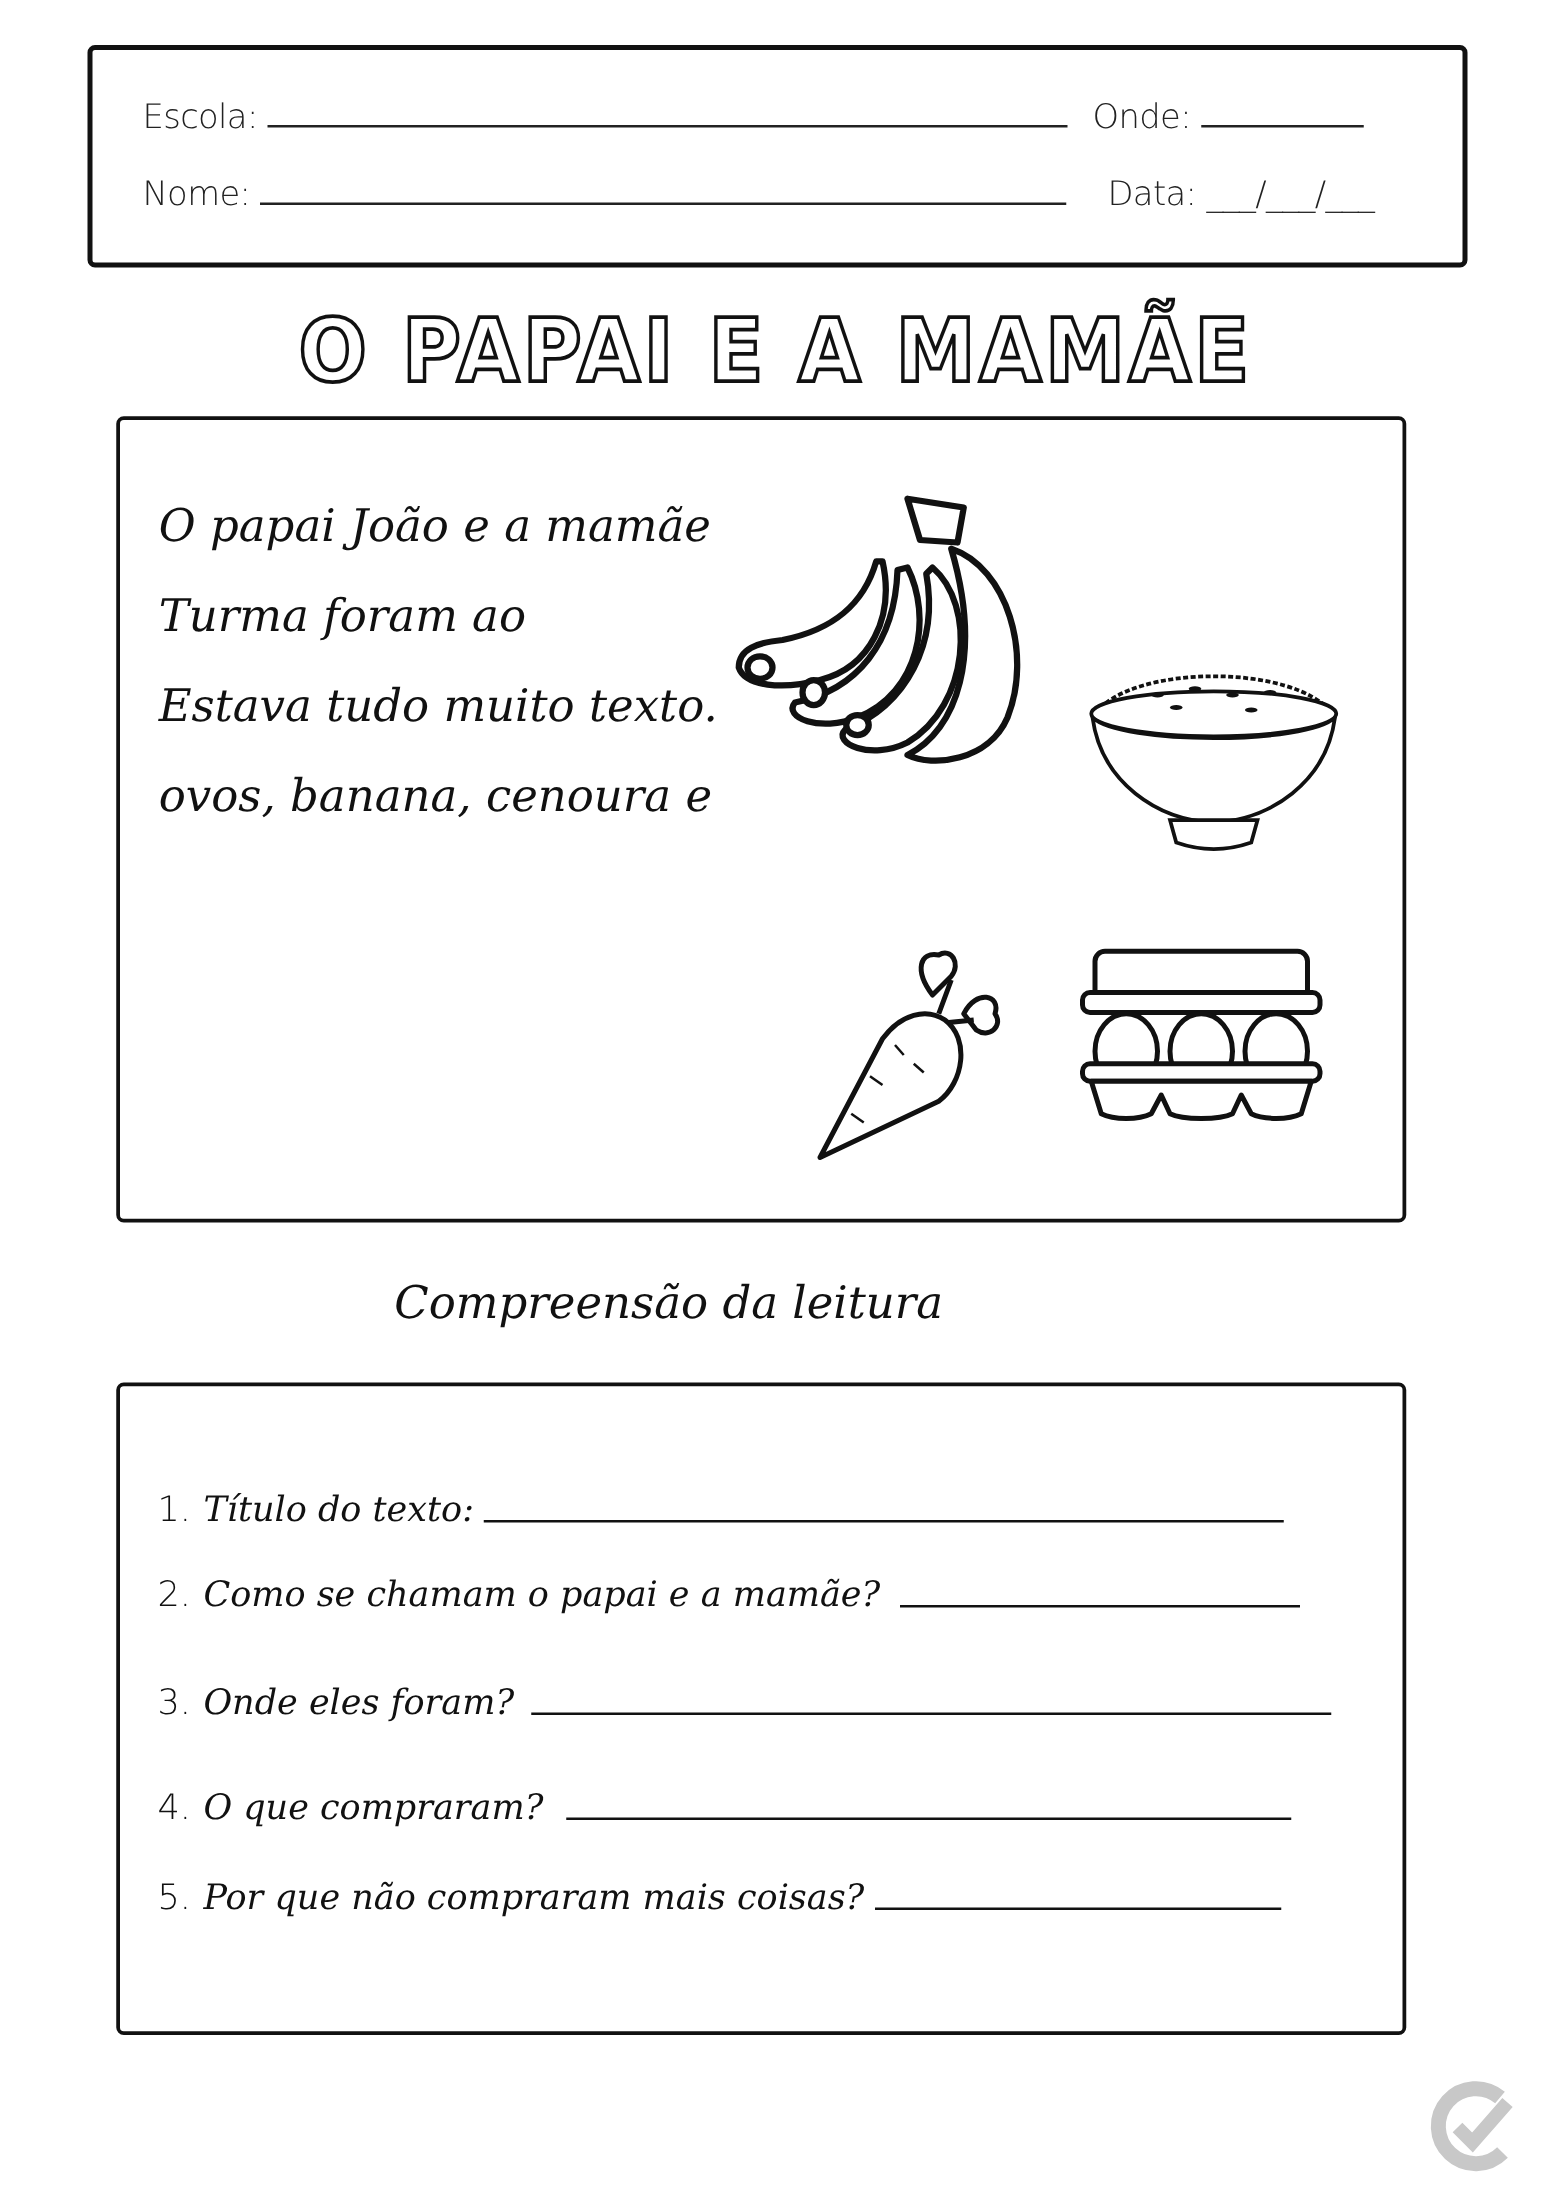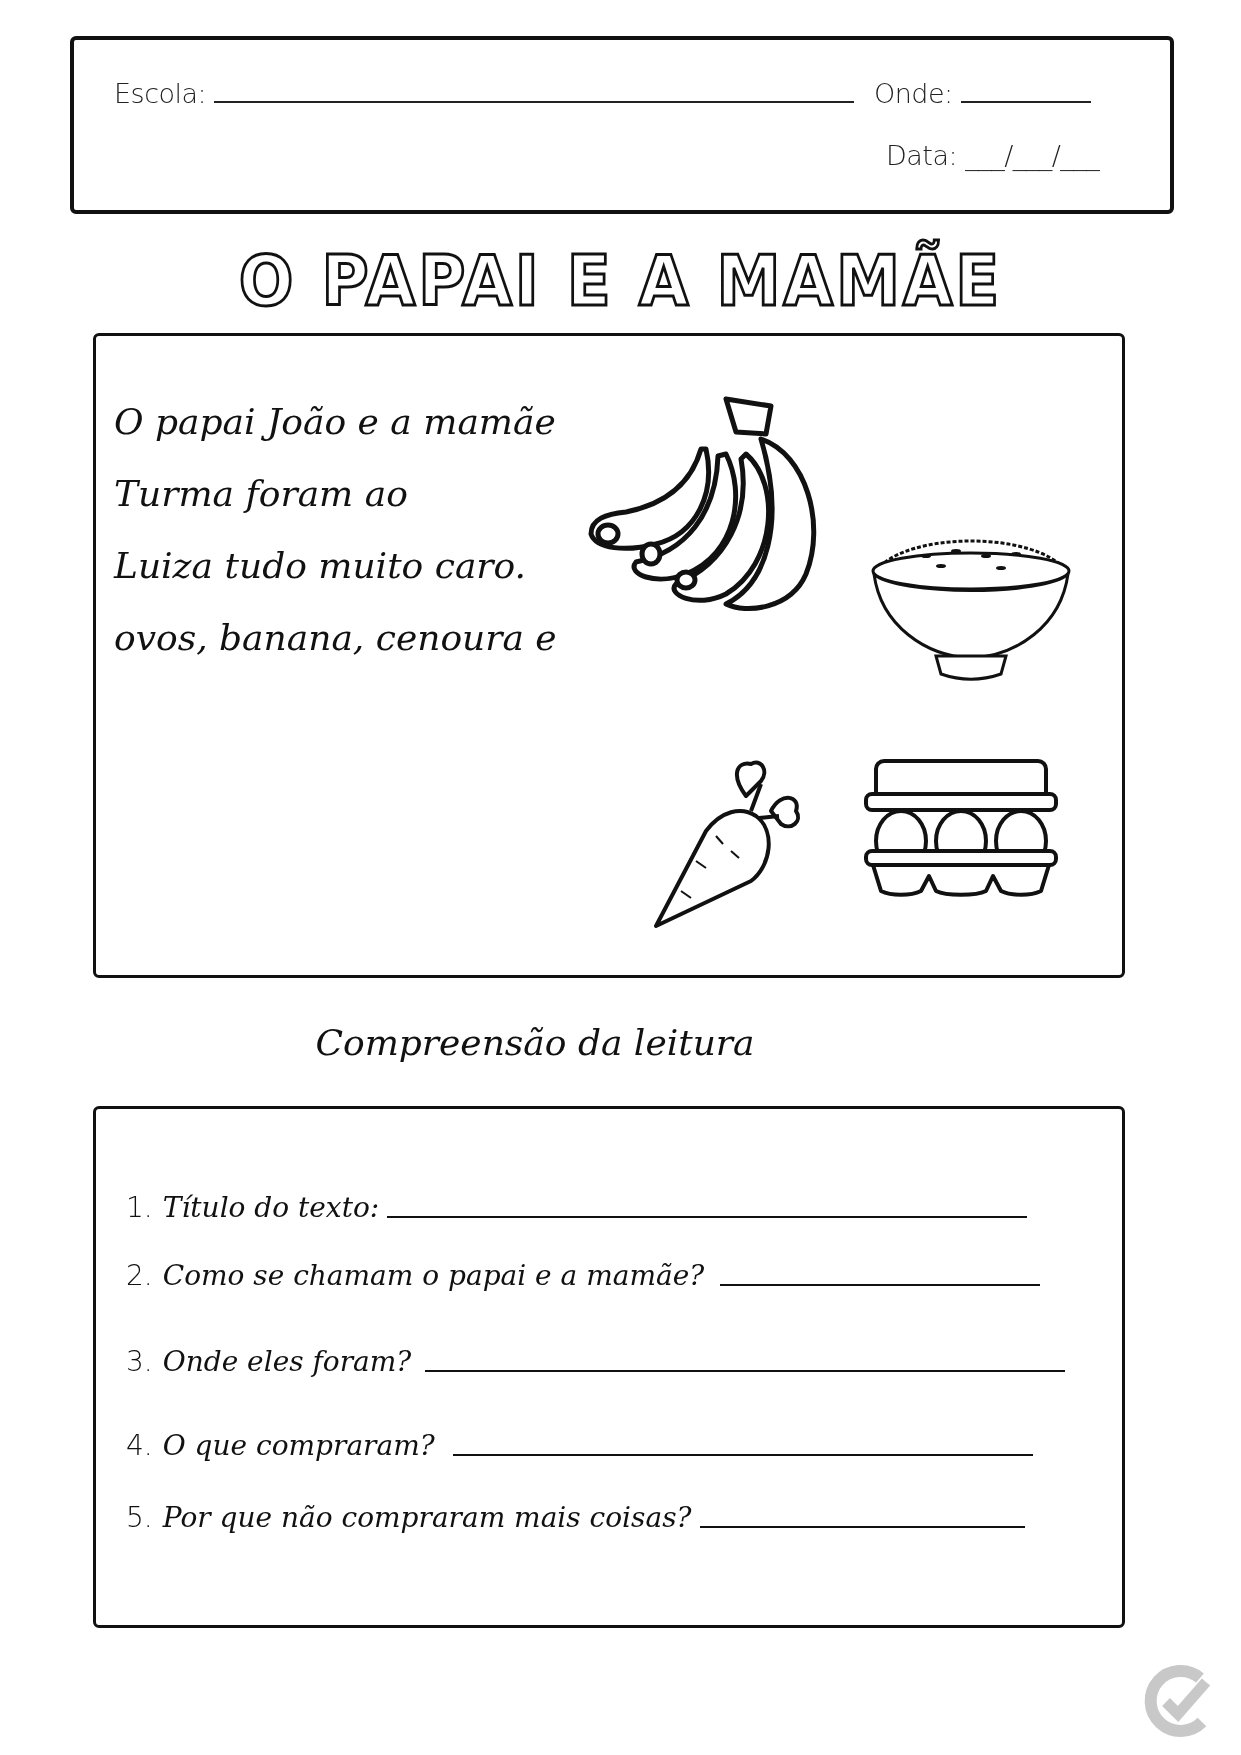--- a/index.html
+++ b/index.html
@@ -3,53 +3,56 @@
 <meta charset="utf-8">
 <style>
   html, body { margin:0; padding:0; background:#ffffff; }
   body { width:1241px; height:1755px; position:relative; overflow:hidden; font-family:"Liberation Sans", sans-serif; color:#111; }
   .box { position:absolute; border:3px solid #111; border-radius:6px; box-sizing:border-box; }
   .header-box { left:70px; top:36px; width:1104px; height:178px; border-width:4px; }
   .hrow { position:absolute; left:40px; font-size:27px; color:#222; font-family:"DejaVu Sans", sans-serif; font-weight:300; letter-spacing:-0.5px; }
   .hline { display:inline-block; border-bottom:2px solid #222; vertical-align:baseline; height:20px; margin-left:8px; }
   .title { position:absolute; left:0; top:240px; width:1241px; text-align:center; font-family:"DejaVu Sans", sans-serif; font-weight:bold; font-size:70px; letter-spacing:3px; color:#fff; -webkit-text-stroke:3px #111; transform:scaleX(0.92); }
   .story-box { left:93px; top:333px; width:1032px; height:645px; }
-  .story { position:absolute; left:18px; top:50px; font-family:"DejaVu Serif", serif; font-style:italic; font-size:36px; line-height:72px; color:#111; }
+  .story { position:absolute; left:31px; top:50px; font-family:"DejaVu Serif", serif; font-style:italic; font-size:36px; line-height:72px; color:#111; }
   .story div { white-space:nowrap; }
   .pic { position:absolute; }
   .subtitle { position:absolute; top:1022px; left:0; width:1070px; text-align:center; font-family:"DejaVu Serif", serif; font-style:italic; font-size:36px; color:#111; }
   .q-box { left:93px; top:1106px; width:1032px; height:522px; }
   .q { position:absolute; left:30px; font-family:"DejaVu Serif", serif; font-style:italic; font-size:28px; color:#111; white-space:nowrap; display:flex; align-items:flex-end; }
   .q .num { font-style:normal; font-family:"DejaVu Sans", sans-serif; font-weight:300; margin-right:10px; }
   .q .line { border-bottom:2px solid #111; height:1px; margin-left:8px; margin-bottom:6px; }
   .logo { position:absolute; left:1140px; top:1660px; width:80px; height:80px; }
 </style>
 </head>
 <body>
 
 <div class="box header-box">
   <div class="hrow" style="top:38px;">
     <span>Escola:</span><span class="hline" style="width:640px;"></span>
   </div>
   <div class="hrow" style="top:38px; left:800px;">
     <span>Onde:</span><span class="hline" style="width:130px;"></span>
   </div>
+  <div class="hrow" style="top:100px;">
+    <span>Nome:</span><span class="hline" style="width:645px;"></span>
+  </div>
   <div class="hrow" style="top:100px; left:812px;">
     <span>Data:</span>
     <span>___/___/___</span>
   </div>
 </div>
 
 <div class="title">O PAPAI E A MAMÃE</div>
 
 <div class="box story-box">
   <div class="story">
     <div>O papai João e a mamãe</div>
     <div>Turma foram ao</div>
-    <div>Luiza tudo muito caro.</div>
+    <div>Estava tudo muito texto.</div>
     <div>ovos, banana, cenoura e</div>
   </div>
 
   <svg class="pic" style="left:490px; top:58px;" width="240" height="220" viewBox="0 0 240 220">
     <g fill="#fff" stroke="#111" stroke-width="5" stroke-linejoin="round">
       <path d="M140 5 L185 12 L180 40 L150 38 Z"></path>
       <path d="M175 45 C220 60 240 130 220 180 C205 215 160 220 140 210 C180 190 200 130 175 45 Z"></path>
       <path d="M160 60 C195 90 190 170 140 200 C110 215 80 200 90 190 C140 170 165 120 155 65 Z"></path>
       <path d="M140 60 C160 100 150 160 100 180 C70 192 40 180 50 168 C100 158 130 120 132 62 Z"></path>
       <path d="M120 55 C130 100 110 140 70 150 C40 158 10 155 5 140 C5 125 20 120 40 118 C80 110 105 90 115 55 Z"></path>

